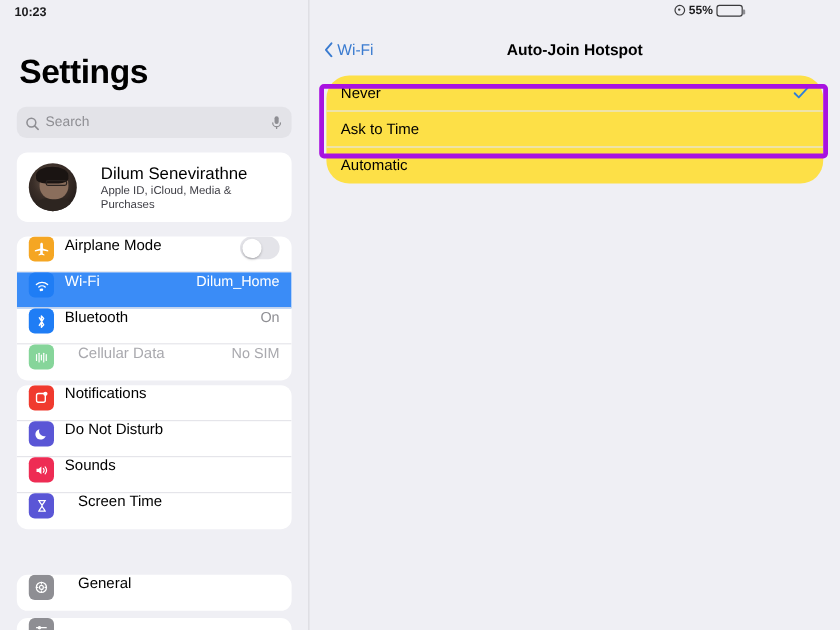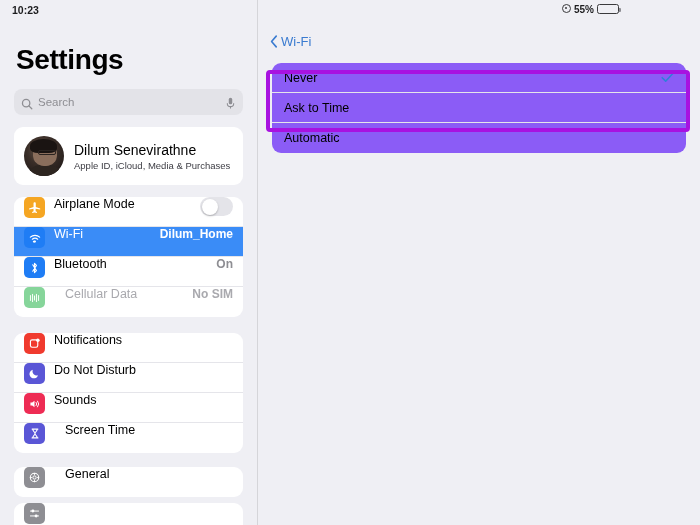--- a/index.html
+++ b/index.html
@@ -38,21 +38,21 @@
   .search-wrap {
     margin-top: 13px; height: 26px; background: #e3e3e8; border-radius: 8px;
     display: flex; align-items: center; padding: 0 7px; gap: 5px;
   }
   .search-icon { width: 12px; height: 12px; flex: 0 0 auto; }
   .search-ph { flex: 1; font-size: 11.5px; color: #8e8e93; }
   .mic-icon { width: 11px; height: 13px; flex: 0 0 auto; }
 
   .card { background: #fff; border-radius: 9px; margin-top: 12px; overflow: hidden; }
 
-  .profile { display: flex; align-items: center; padding: 9px 10px; gap: 10px; }
+  .profile { display: flex; align-items: center; padding: 9px 10px; gap: 20px; }
   .avatar {
     width: 40px; height: 40px; border-radius: 50%; flex: 0 0 auto;
     background: radial-gradient(circle at 44% 36%, #6b5a4e 0%, #3a2e28 42%, #161212 100%);
     position: relative; overflow: hidden;
   }
   .avatar .head { position:absolute; left:9px; top:6px; width:24px; height:24px; border-radius:50% 50% 45% 45%; background:#8a6e5c; }
   .avatar .hair { position:absolute; left:6px; top:3px; width:27px; height:14px; border-radius:50% 50% 30% 30%; background:#1a1412; }
   .avatar .glasses { position:absolute; left:14px; top:14px; width:18px; height:5px; border:1.2px solid #2a2320; border-radius:2px; }
   .avatar .body { position:absolute; left:4px; top:29px; width:34px; height:16px; border-radius:12px 12px 0 0; background:#2d2520; }
   .profile-text { display: flex; flex-direction: column; gap: 2px; min-width: 0; }
@@ -63,37 +63,37 @@
     display: flex; align-items: flex-start; height: 30px; padding: 0 10px; gap: 9px;
     border-bottom: 1px solid #e5e5ea; position: relative;
   }
   .row:last-child { border-bottom: none; gap: 20px; }
   .row.selected { background: #3a8cf7; }
   .row.selected .row-label, .row.selected .row-value { color: #fff; }
   .row.disabled .row-label, .row.disabled .row-value { color: #a9a9ae; }
   .ic { width: 21px; height: 21px; border-radius: 5px; flex: 0 0 auto; display: flex; align-items: center; justify-content: center; }
   .ic svg { display: block; }
   .row-label { font-size: 12.5px; color: #000; flex: 1; }
-  .row-value { font-size: 12px; color: #8e8e93; font-weight: bold; }
+  .row-value { font-size: 12px; color: #8e8e93; }
 
   .toggle { width: 33px; height: 19px; border-radius: 10px; background: #e4e4e9; position: relative; flex: 0 0 auto; }
   .toggle .knob { position: absolute; left: 1.5px; top: 1.5px; width: 16px; height: 16px; border-radius: 50%; background: #fff; box-shadow: 0 1px 2px rgba(0,0,0,.25); }
 
   
   .detail { flex: 1; height: 525px; background: #efeff4; position: relative; }
   .nav {
     height: 44px; display: flex; align-items: center; position: relative; padding: 0 12px; margin-top: 19px;
   }
   .back { display: flex; align-items: center; gap: 3px; color: #3a7bd0; font-size: 13px; }
   .chev { width: 8px; height: 13px; flex: 0 0 auto; }
   .nav-title {
     position: absolute; left: 0; right: 0; text-align: center;
     font-size: 13px; font-weight: bold; color: #000; pointer-events: none;
   }
-  .opt-card { margin: 0 14px; background: #8b5cf6; border-radius: 9px; overflow: hidden; }
+  .opt-card { margin: 0 14px; background: #fde047; border-radius: 19px; overflow: hidden; }
   .opt {
     height: 30px; display: flex; align-items: center; padding: 0 12px;
     border-bottom: 1px solid #e5e5ea; font-size: 12.5px; color: #000;
   }
   .opt:last-child { border-bottom: none; }
   .opt-label { flex: 1; }
   .check { width: 13px; height: 11px; flex: 0 0 auto; }
 
   .highlight {
     position: absolute; border: 4px solid #a812e0; border-radius: 4px;
@@ -195,21 +195,21 @@
                 <line x1="10.4" y1="2.5" x2="10.4" y2="11.5"></line>
                 <line x1="13" y1="4" x2="13" y2="10"></line>
               </g>
             </svg>
         </span>
         <span class="row-label">Cellular Data</span>
         <span class="row-value">No SIM</span>
       </div>
     </div>
 
-    <div class="card" style="margin-top:16px">
+    <div class="card" style="margin-top:4px">
       <div class="row">
         <span class="ic" style="background:#f03a2e">
           <svg viewBox="0 0 16 16" width="13" height="13">
               <rect x="3" y="3.6" width="9" height="9" rx="2" fill="none" stroke="#fff" stroke-width="1.4"></rect>
               <circle cx="12.1" cy="3.9" r="2.2" fill="#fff"></circle>
             </svg>
         </span>
         <span class="row-label">Notifications</span>
       </div>
       <div class="row">
@@ -233,21 +233,21 @@
       <div class="row">
         <span class="ic" style="background:#5a56d6">
           <svg viewBox="0 0 14 16" width="12" height="13">
               <path d="M3.4 2.6h7.2M3.4 13.4h7.2M4.2 2.6c0 2.6 2.8 3.4 2.8 5.4 0-2 2.8-2.8 2.8-5.4M4.2 13.4c0-2.6 2.8-3.4 2.8-5.4 0 2 2.8 2.8 2.8 5.4" fill="none" stroke="#fff" stroke-width="1.3" stroke-linecap="round" stroke-linejoin="round"></path>
             </svg>
         </span>
         <span class="row-label">Screen Time</span>
       </div>
     </div>
 
-    <div class="card" style="margin-top:14px">
+    <div class="card" style="margin-top:38px">
       <div class="row">
         <span class="ic" style="background:#8e8e93">
           <svg viewBox="0 0 16 16" width="13" height="13">
               <circle cx="8" cy="8" r="5.2" fill="none" stroke="#fff" stroke-width="1.3"></circle>
               <circle cx="8" cy="8" r="2" fill="none" stroke="#fff" stroke-width="1.2"></circle>
               <g stroke="#fff" stroke-width="1.1" stroke-linecap="round">
                 <line x1="8" y1="2.8" x2="8" y2="4.4"></line>
                 <line x1="8" y1="11.6" x2="8" y2="13.2"></line>
                 <line x1="2.8" y1="8" x2="4.4" y2="8"></line>
                 <line x1="11.6" y1="8" x2="13.2" y2="8"></line>
@@ -278,20 +278,21 @@
   <div class="detail">
     <div class="nav">
       <div class="back">
         <span class="chev">
           <svg viewBox="0 0 8 14" width="8" height="13">
               <path d="M6.4 1.2 1.4 7l5 5.8" fill="none" stroke="#3a7bd0" stroke-width="1.7" stroke-linecap="round" stroke-linejoin="round"></path>
             </svg>
         </span>
         <span>Wi-Fi</span>
       </div>
+      <div class="nav-title">Auto-Join Hotspot</div>
     </div>
 
     <div class="opt-card">
       <div class="opt">
         <span class="opt-label">Never</span>
         <span class="check">
           <svg viewBox="0 0 14 12" width="13" height="11">
               <path d="M1.2 6.2 5 10 12.8 1.6" fill="none" stroke="#2f7fd8" stroke-width="1.7" stroke-linecap="round" stroke-linejoin="round"></path>
             </svg>
         </span>

